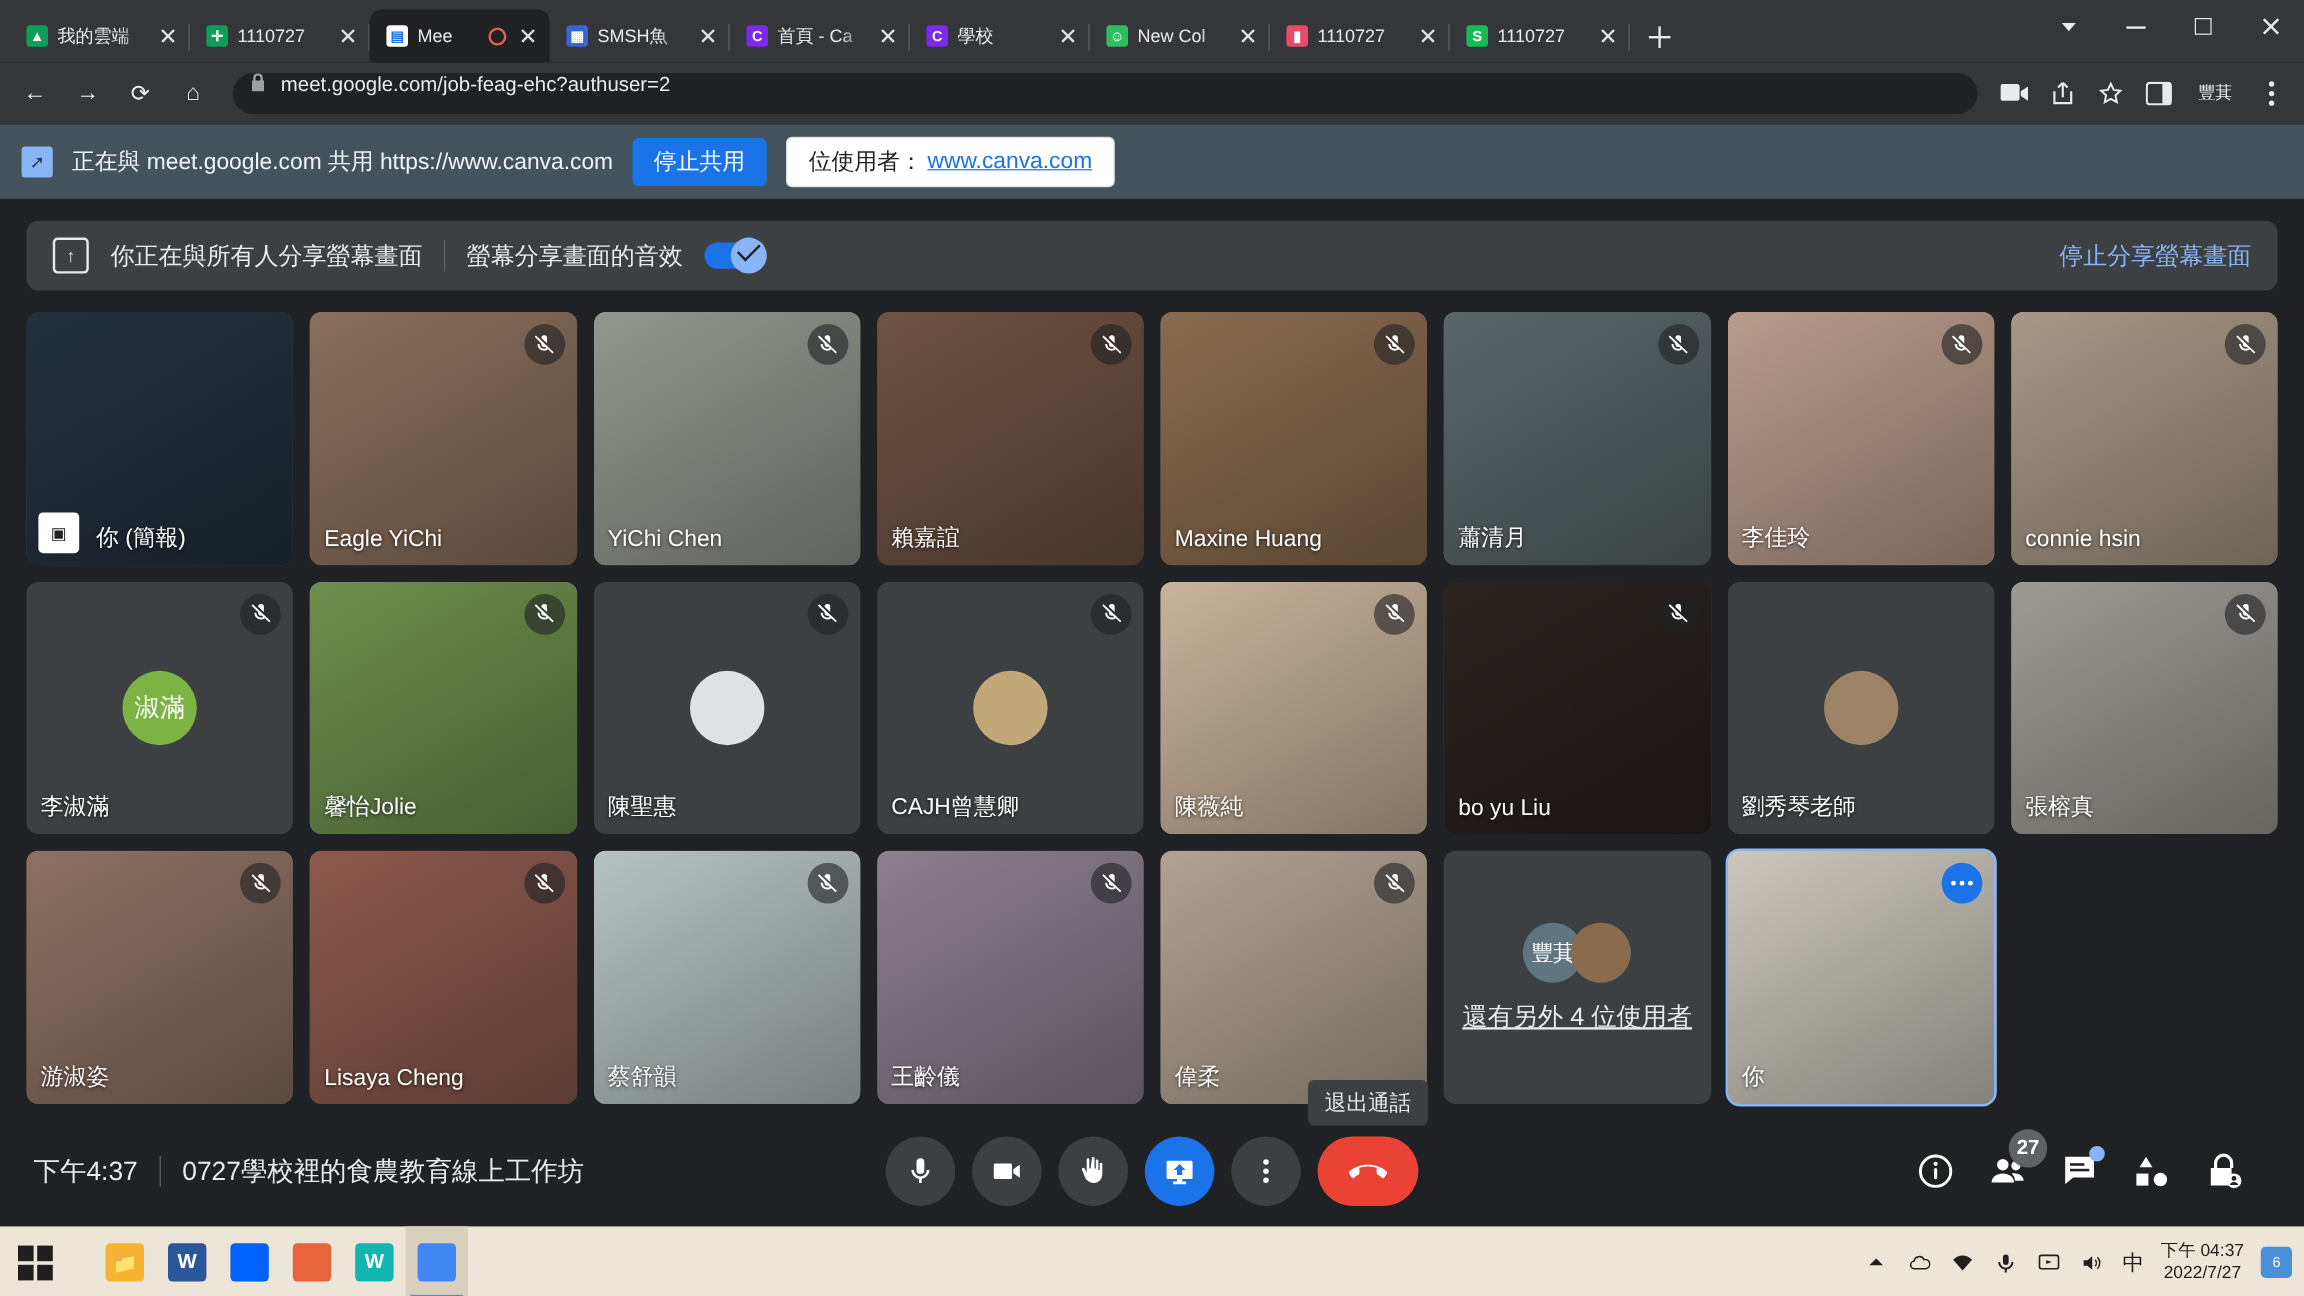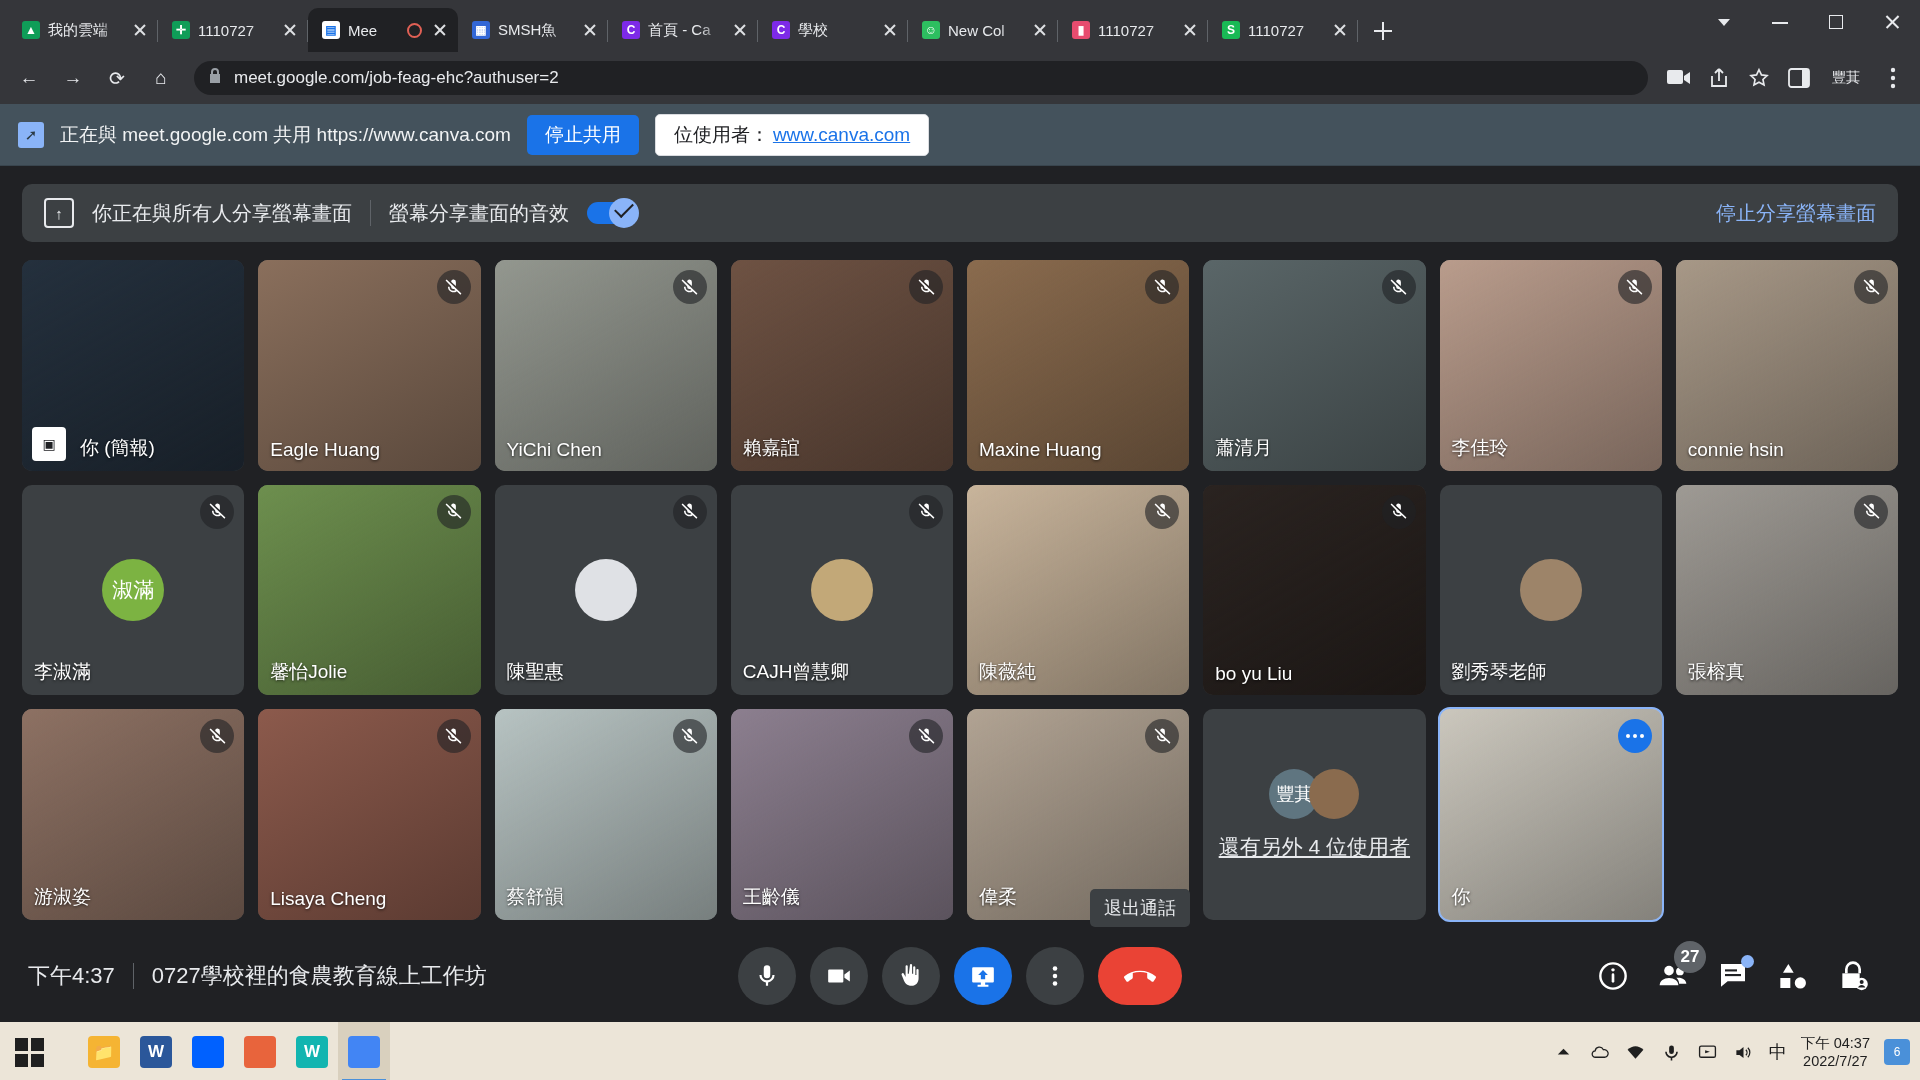--- a/index.html
+++ b/index.html
@@ -112,21 +112,20 @@
     color: #e8eaed; font-size: 19px;
     border-radius: 50%;
     flex: 0 0 38px;
   }
   .omnibox {
     flex: 1;
     height: 34px;
     background: #202124;
     border-radius: 17px;
     display: flex;
-    align-items: center;
     padding: 0 14px;
     gap: 12px;
     margin: 0 8px;
     min-width: 0;
   }
   .omnibox .url {
     color: #e8eaed;
     font-size: 17px;
     white-space: nowrap;
     overflow: hidden;
@@ -316,21 +315,21 @@
   .rbtn {
     width: 58px; height: 58px; border-radius: 50%;
     background: #3c4043;
     display: flex; align-items: center; justify-content: center;
   }
   .rbtn svg { width: 26px; height: 26px; fill: #fff; }
   .rbtn.blue { background: #1a73e8; }
   .rbtn.hangup { width: 84px; border-radius: 29px; background: #ea4335; }
   .tooltip {
     position: absolute;
-    bottom: 78px; left: 50%; transform: translateX(-50%);
+    bottom: 67px; left: 50%; transform: translateX(-50%);
     background: #3c4043; color: #e8eaed;
     font-size: 18px; padding: 7px 14px; border-radius: 5px;
     white-space: nowrap;
   }
   .meet-right {
     margin-left: auto;
     display: flex; align-items: flex-start; gap: 26px;
     padding-right: 22px;
   }
   .ricon { position: relative; width: 34px; height: 34px; display:flex; align-items:center; justify-content:center; }
@@ -556,21 +555,21 @@
         <span class="pres-badge">▣</span>
         <span class="tile-name" style="left:58px">你 (簡報)</span>
       </div>
       <div class="tile">
         <div class="video" style="background:linear-gradient(150deg,#8a6f5c 0%, rgba(0,0,0,.35) 100%),#8a6f5c"></div>
         <span class="mic-off">
           <svg viewBox="0 0 24 24">
             <path d="M3.3 2L2 3.3l7 7V11a3 3 0 003 3 3 3 0 00.9-.2l1.6 1.7A5 5 0 0112 16a5 5 0 01-5-5H5a7 7 0 0011.2 5.6L20.7 21 22 19.7zM15 10.2V5a3 3 0 00-6-.4z"></path>
           </svg>
         </span>
-        <span class="tile-name">Eagle Huang</span>
+        <span class="tile-name">Eagle YiChi</span>
       </div>
       <div class="tile">
         <div class="video" style="background:linear-gradient(150deg,#93978f 0%, rgba(0,0,0,.35) 100%),#93978f"></div>
         <span class="mic-off">
           <svg viewBox="0 0 24 24">
             <path d="M3.3 2L2 3.3l7 7V11a3 3 0 003 3 3 3 0 00.9-.2l1.6 1.7A5 5 0 0112 16a5 5 0 01-5-5H5a7 7 0 0011.2 5.6L20.7 21 22 19.7zM15 10.2V5a3 3 0 00-6-.4z"></path>
           </svg>
         </span>
         <span class="tile-name">YiChi Chen</span>
       </div>

